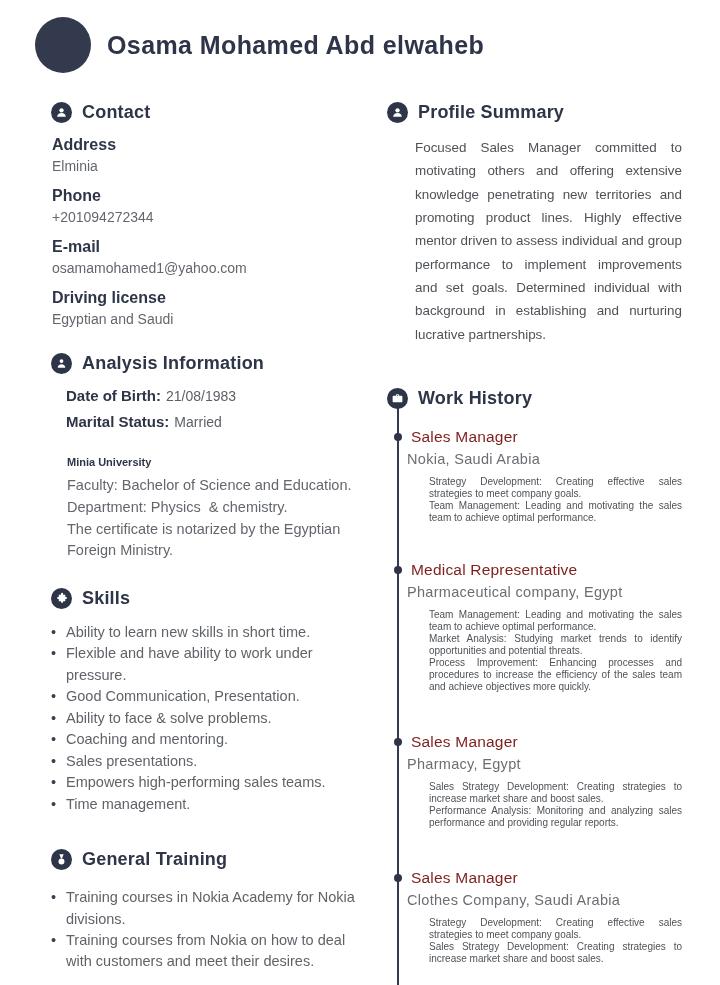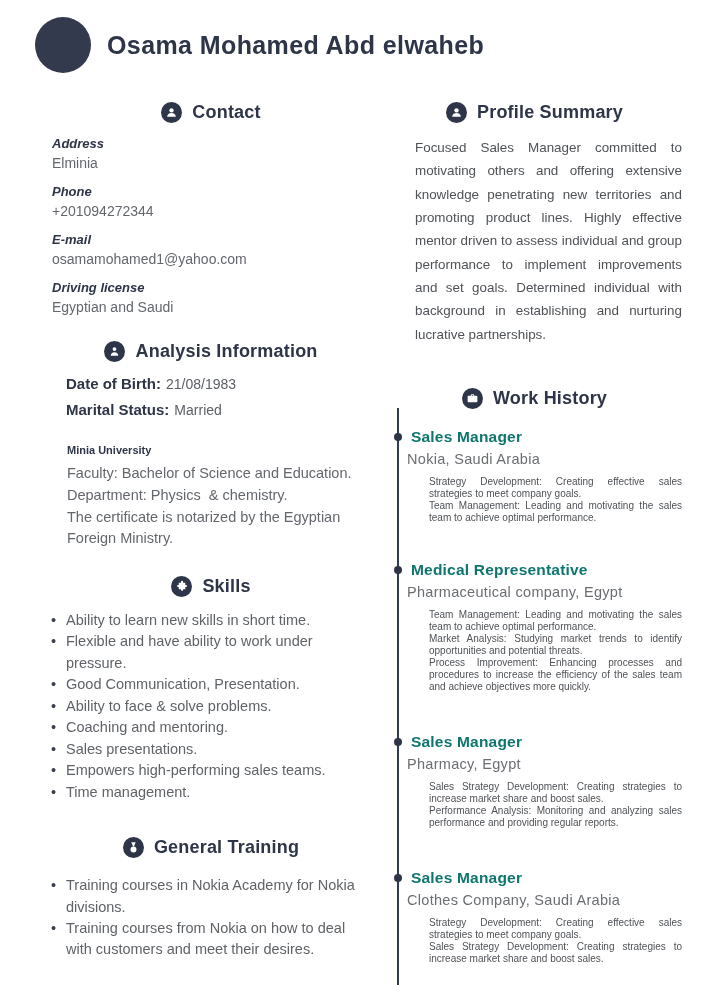--- a/index.html
+++ b/index.html
@@ -18,32 +18,32 @@
   .header { display: flex; align-items: center; padding: 12px 0 0 17px; height: 78px; }
   .avatar { width: 56px; height: 56px; border-radius: 50%; background: #333a4d; flex-shrink: 0; }
   .name { margin-left: 16px; font-size: 25px; font-weight: bold; color: #2e3548; letter-spacing: 0.4px; }
 
   
   .columns { display: flex; padding: 24px 20px 0 33px; gap: 16px; height: calc(985px - 78px); }
   .col-left { width: 320px; flex-shrink: 0; }
   .col-right { flex: 1; display: flex; flex-direction: column; min-width: 0; }
 
   
-  .sec-head { display: flex; align-items: center; gap: 10px; margin-bottom: 13px; justify-content: center; }
+  .sec-head { display: flex; align-items: center; gap: 10px; margin-bottom: 13px; }
   .sec-head .icon-circle {
     width: 21px; height: 21px; border-radius: 50%; background: #2e3548;
     display: flex; align-items: center; justify-content: center; flex-shrink: 0;
     position: relative; z-index: 2;
   }
   .sec-head .icon-circle svg { width: 13px; height: 13px; fill: #ffffff; stroke: none; }
   .sec-head h2 { font-size: 18px; font-weight: bold; color: #2e3548; letter-spacing: 0.2px; }
 
   
   .field { margin: 0 0 13px 1px; }
-  .field .flabel { font-size: 13px; font-weight: bold; color: #2e3548; margin-bottom: 4px; font-style: italic; }
+  .field .flabel { font-size: 16px; font-weight: bold; color: #2e3548; margin-bottom: 4px; }
   .field .fvalue { font-size: 14px; color: #63676d; }
   .section { margin-bottom: 26px; }
 
   
   .inline-field { margin: 0 0 9px 15px; font-size: 14px; color: #5c6066; }
   .inline-field .flabel { font-size: 15px; font-weight: bold; color: #2e3548; margin-right: 5px; }
 
   
   .edu { margin-left: 16px; }
   .edu .school { font-size: 11px; font-weight: bold; color: #2e3548; margin-bottom: 7px; }
@@ -60,21 +60,21 @@
     font-size: 13.4px; color: #4e5257;
     line-height: 1.74; text-align: justify;
   }
 
   
   .work { position: relative; flex: 1; margin-top: 26px; }
   .tl-line { position: absolute; left: 10px; top: 20px; bottom: 0; width: 2px; background: #343b4f; z-index: 1; }
   .jobs { margin-top: 19px; }
   .job { position: relative; padding-left: 24px; margin-bottom: 37px; }
   .job .dot { position: absolute; left: 7px; top: 5px; width: 8px; height: 8px; border-radius: 50%; background: #2e3548; z-index: 2; }
-  .job h3 { font-size: 15.5px; font-weight: bold; color: #0f766e; letter-spacing: 0.2px; }
+  .job h3 { font-size: 15.5px; font-weight: normal; color: #7f1d1d; letter-spacing: 0.2px; }
   .job .company { font-size: 14.5px; color: #6a6e73; margin: 5px 0 0 -4px; letter-spacing: 0.3px; }
   .job .details { margin: 9px 0 0 18px; }
   .job .jd { font-size: 10px; color: #4e5257; line-height: 1.2; text-align: justify; }
 </style>
 </head>
 <body>
 
 <div class="page">
 
   <div class="header">

